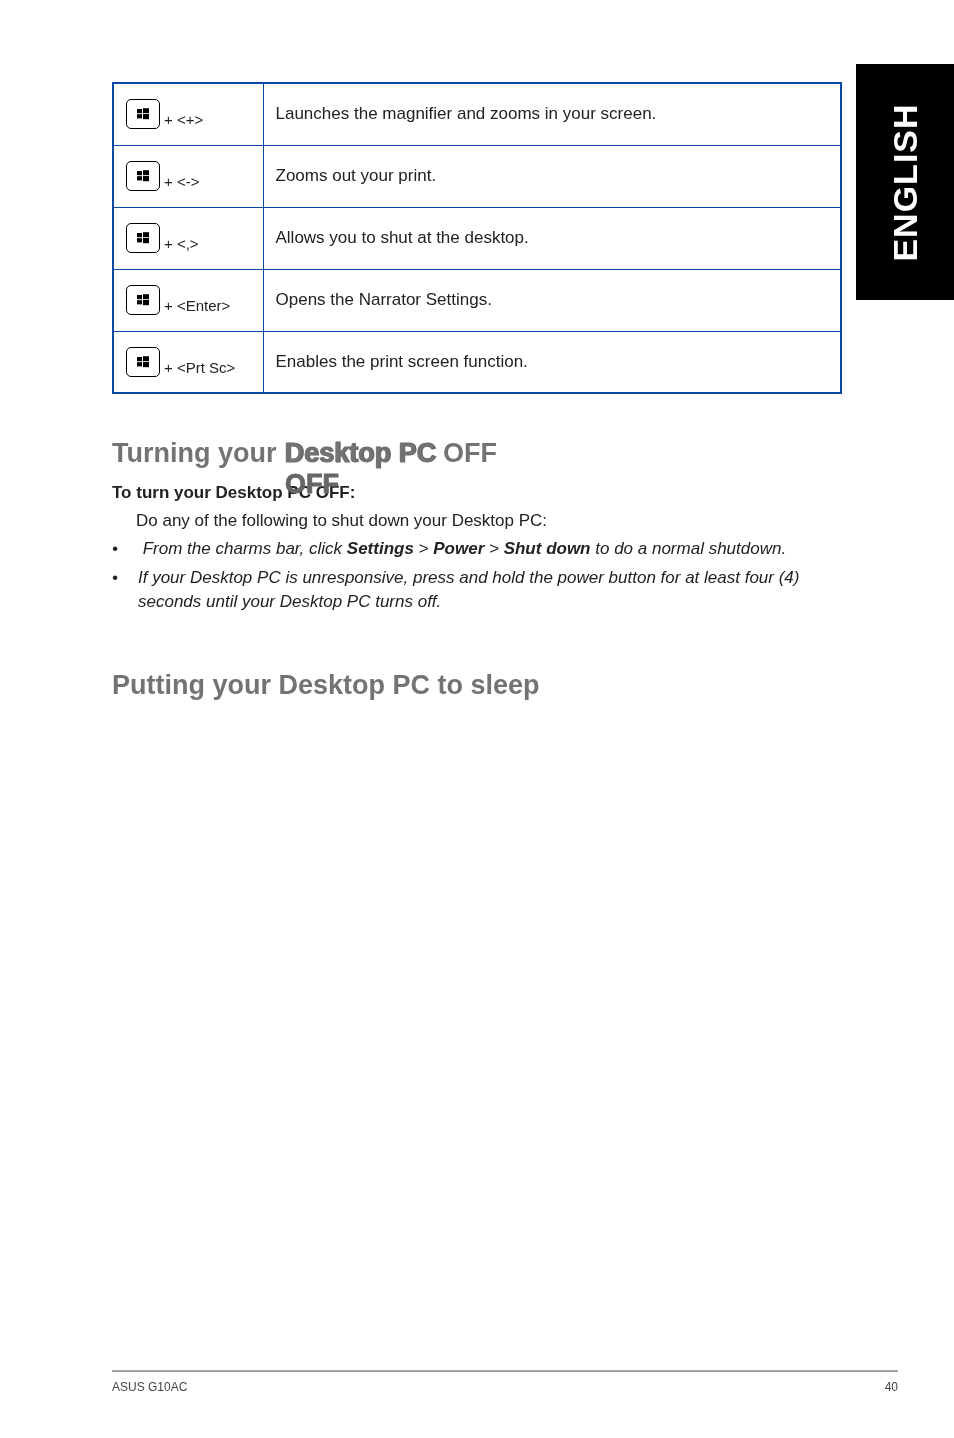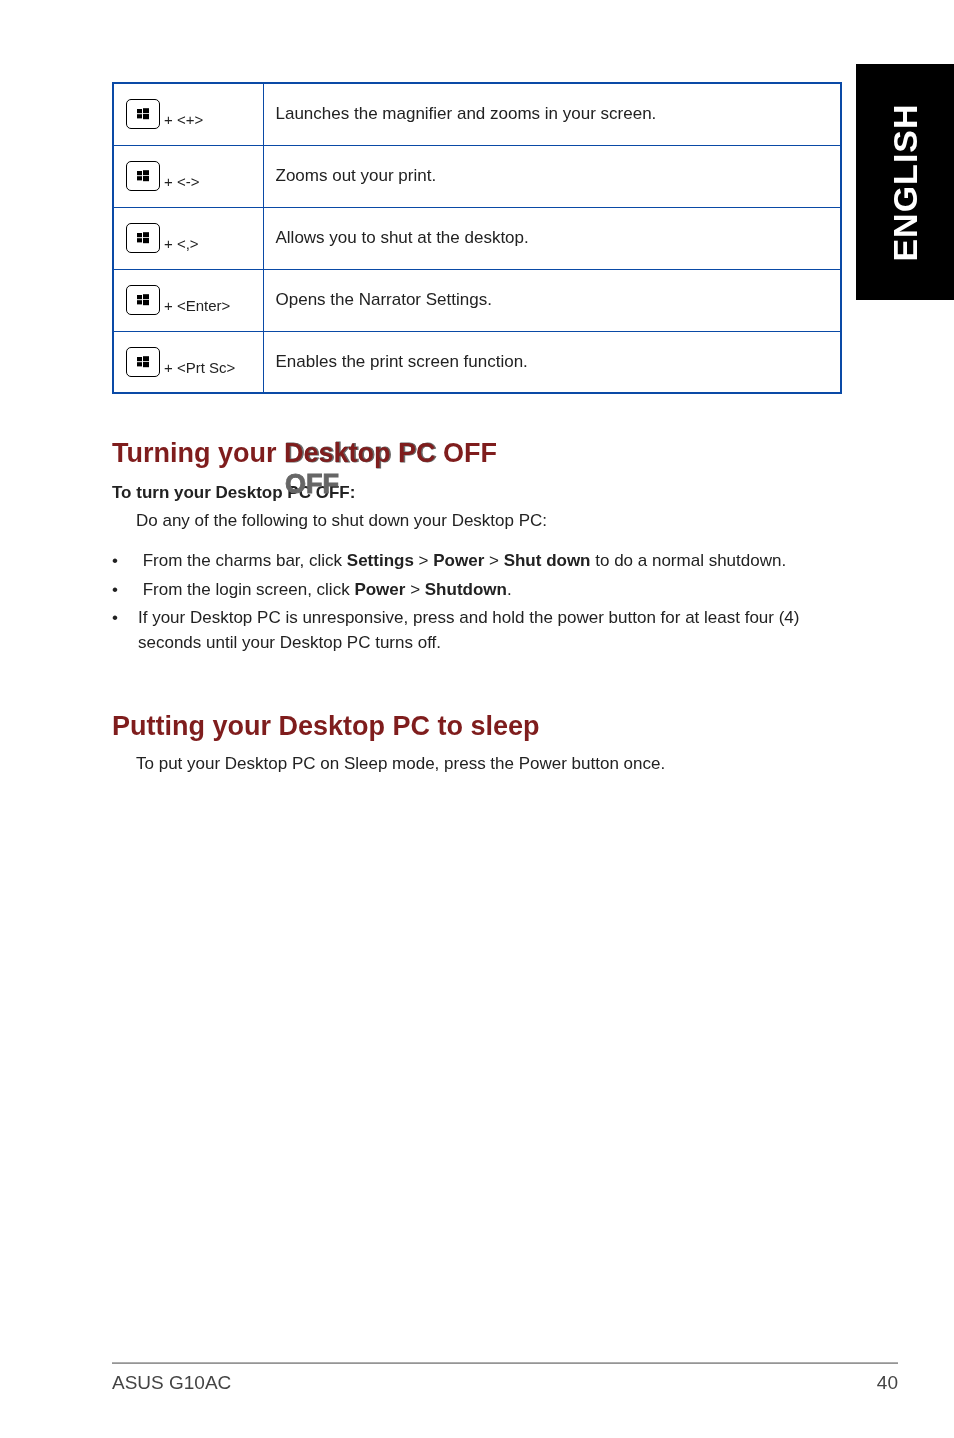--- a/index.html
+++ b/index.html
@@ -68,40 +68,40 @@
     justify-content: center;
   }
   .winkey svg { width: 12px; height: 12px; display: block; }
   .keylabel { font-size: 15px; position: relative; top: -1px; }
 
   h2.section {
     font-family: Arial, Helvetica, sans-serif;
     font-size: 27px;
     font-weight: 700;
     margin-top: 44px;
-    color: #7f1d1d;
+    color: #737373;
   }
   .tshadow { position: relative; display: inline-block; }
   .tshadow::before {
     content: attr(data-text);
     position: absolute;
     left: 1px; top: 0;
     color: #666;
     -webkit-text-stroke: 1px #666;
     z-index: 0;
   }
   .tshadow span { position: relative; z-index: 1; }
 
   h3.sub {
     font-size: 17px;
     font-weight: 700;
     margin-top: 14px;
   }
   p.lead { font-size: 17px; margin-top: 8px; margin-left: 24px; }
-  ul.bullets { list-style: none; margin-top: 18px; }
+  ul.bullets { list-style: none; margin-top: 6px; font-style: italic; }
   ul.bullets li {
     font-size: 17px;
     line-height: 1.45;
     padding-left: 26px;
     text-indent: -26px;
     margin-top: 4px;
   }
   ul.bullets li::before {
     content: "•";
     display: inline-block;
@@ -117,21 +117,21 @@
     bottom: 44px;
   }
   .footer-rule {
     height: 2px;
     background: linear-gradient(#bbb, #888);
     margin-bottom: 8px;
   }
   .footer-row {
     display: flex;
     justify-content: space-between;
-    font-size: 19px;
+    font-size: 12px;
     color: #444;
   }
 </style>
 </head>
 <body>
 
 <div class="side-tab">
   <div class="side-tab-text">ENGLISH</div>
 </div>
 
@@ -224,28 +224,24 @@
 
   <h2 class="section">
     <span>Turning your </span><span class="tshadow" data-text="Desktop PC OFF"><span>Desktop PC OFF</span></span>
   </h2>
   <h3 class="sub">To turn your Desktop PC OFF:</h3>
   <p class="lead">Do any of the following to shut down your Desktop PC:</p>
   <ul class="bullets">
     <li>
       <span>From the charms bar, click </span><span class="b">Settings</span><span> &gt; </span><span class="b">Power</span><span> &gt; </span><span class="b">Shut down</span><span> to do a normal shutdown.</span>
     </li>
-    <li>
-      <span>From the login screen, click </span><span class="b">Power</span><span> &gt; </span><span class="b">Shutdown</span><span>.</span>
-    </li>
     <li>If your Desktop PC is unresponsive, press and hold the power  button for at least four (4) seconds until your Desktop PC turns off.</li>
   </ul>
 
   <h2 class="section" style="margin-top:55px">Putting your Desktop PC to sleep</h2>
-  <p class="lead" style="margin-top:12px">To put your Desktop PC on Sleep mode, press the Power button once.</p>
 
 </div>
 
 <div class="footer">
   <div class="footer-rule"></div>
   <div class="footer-row">
     <span>ASUS G10AC</span>
     <span>40</span>
   </div>
 </div>

